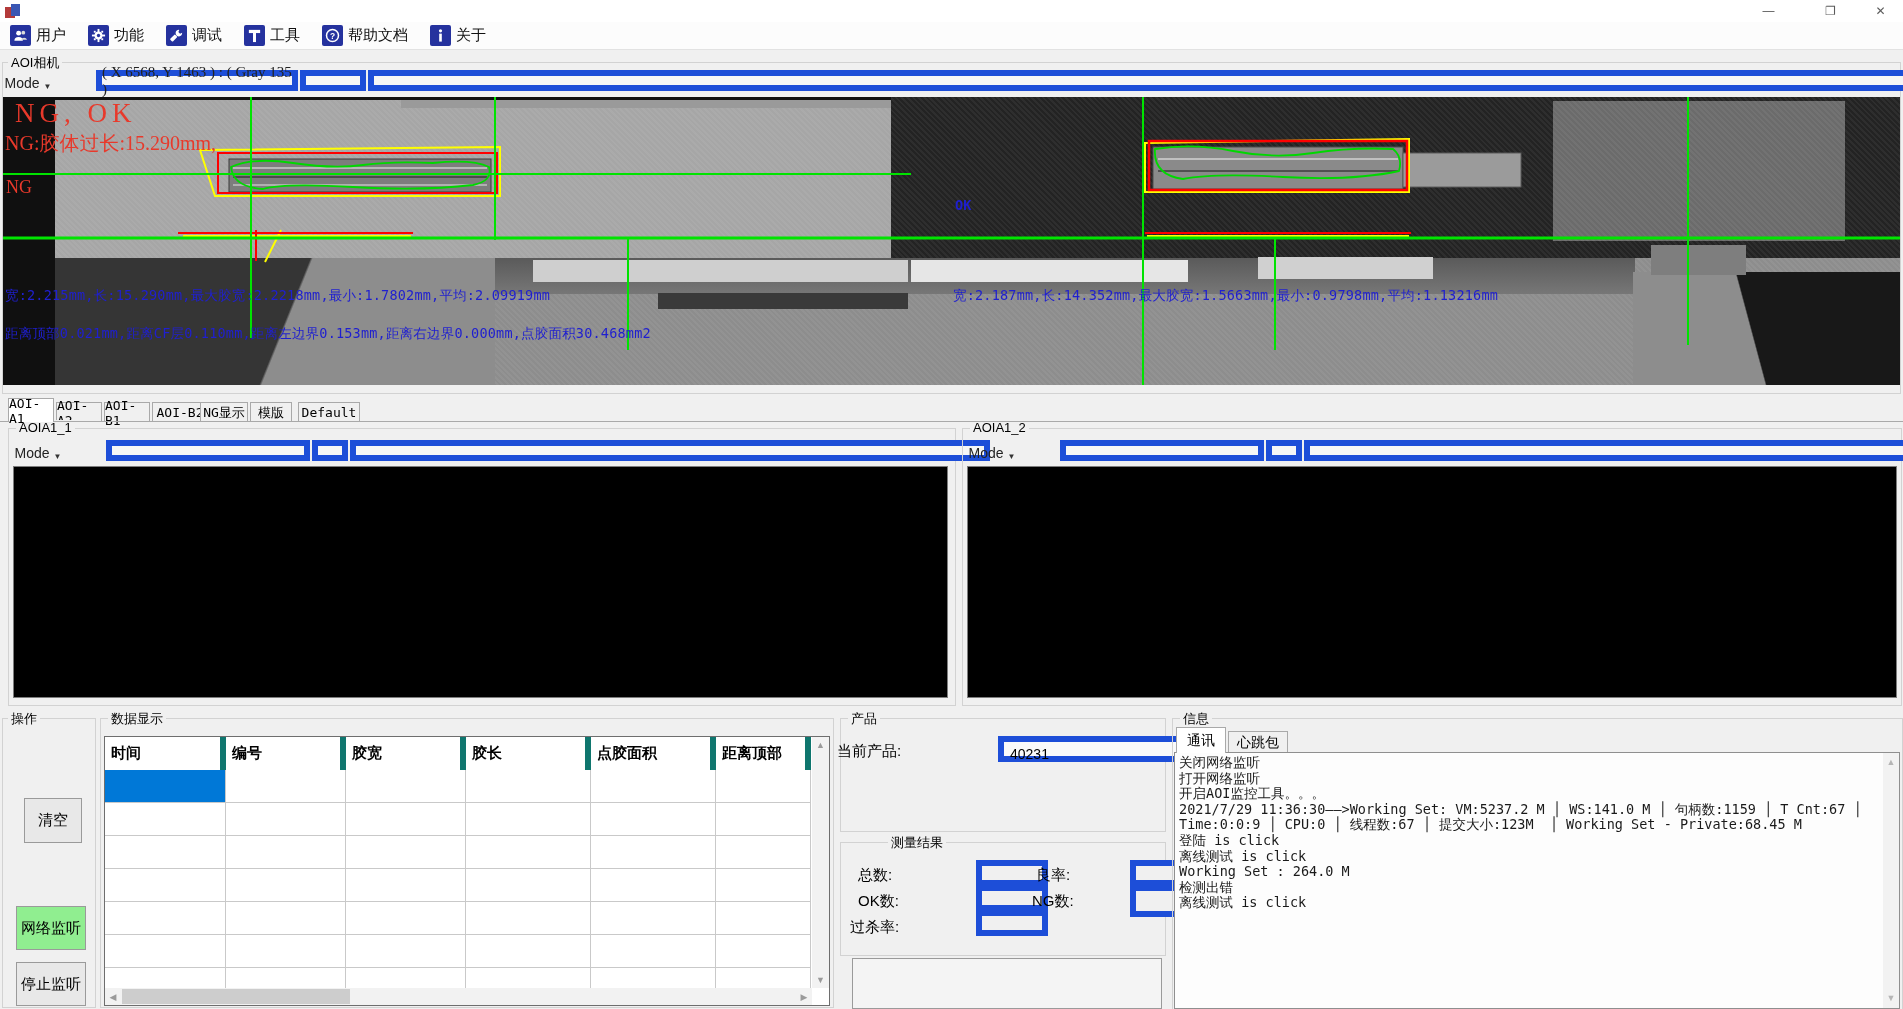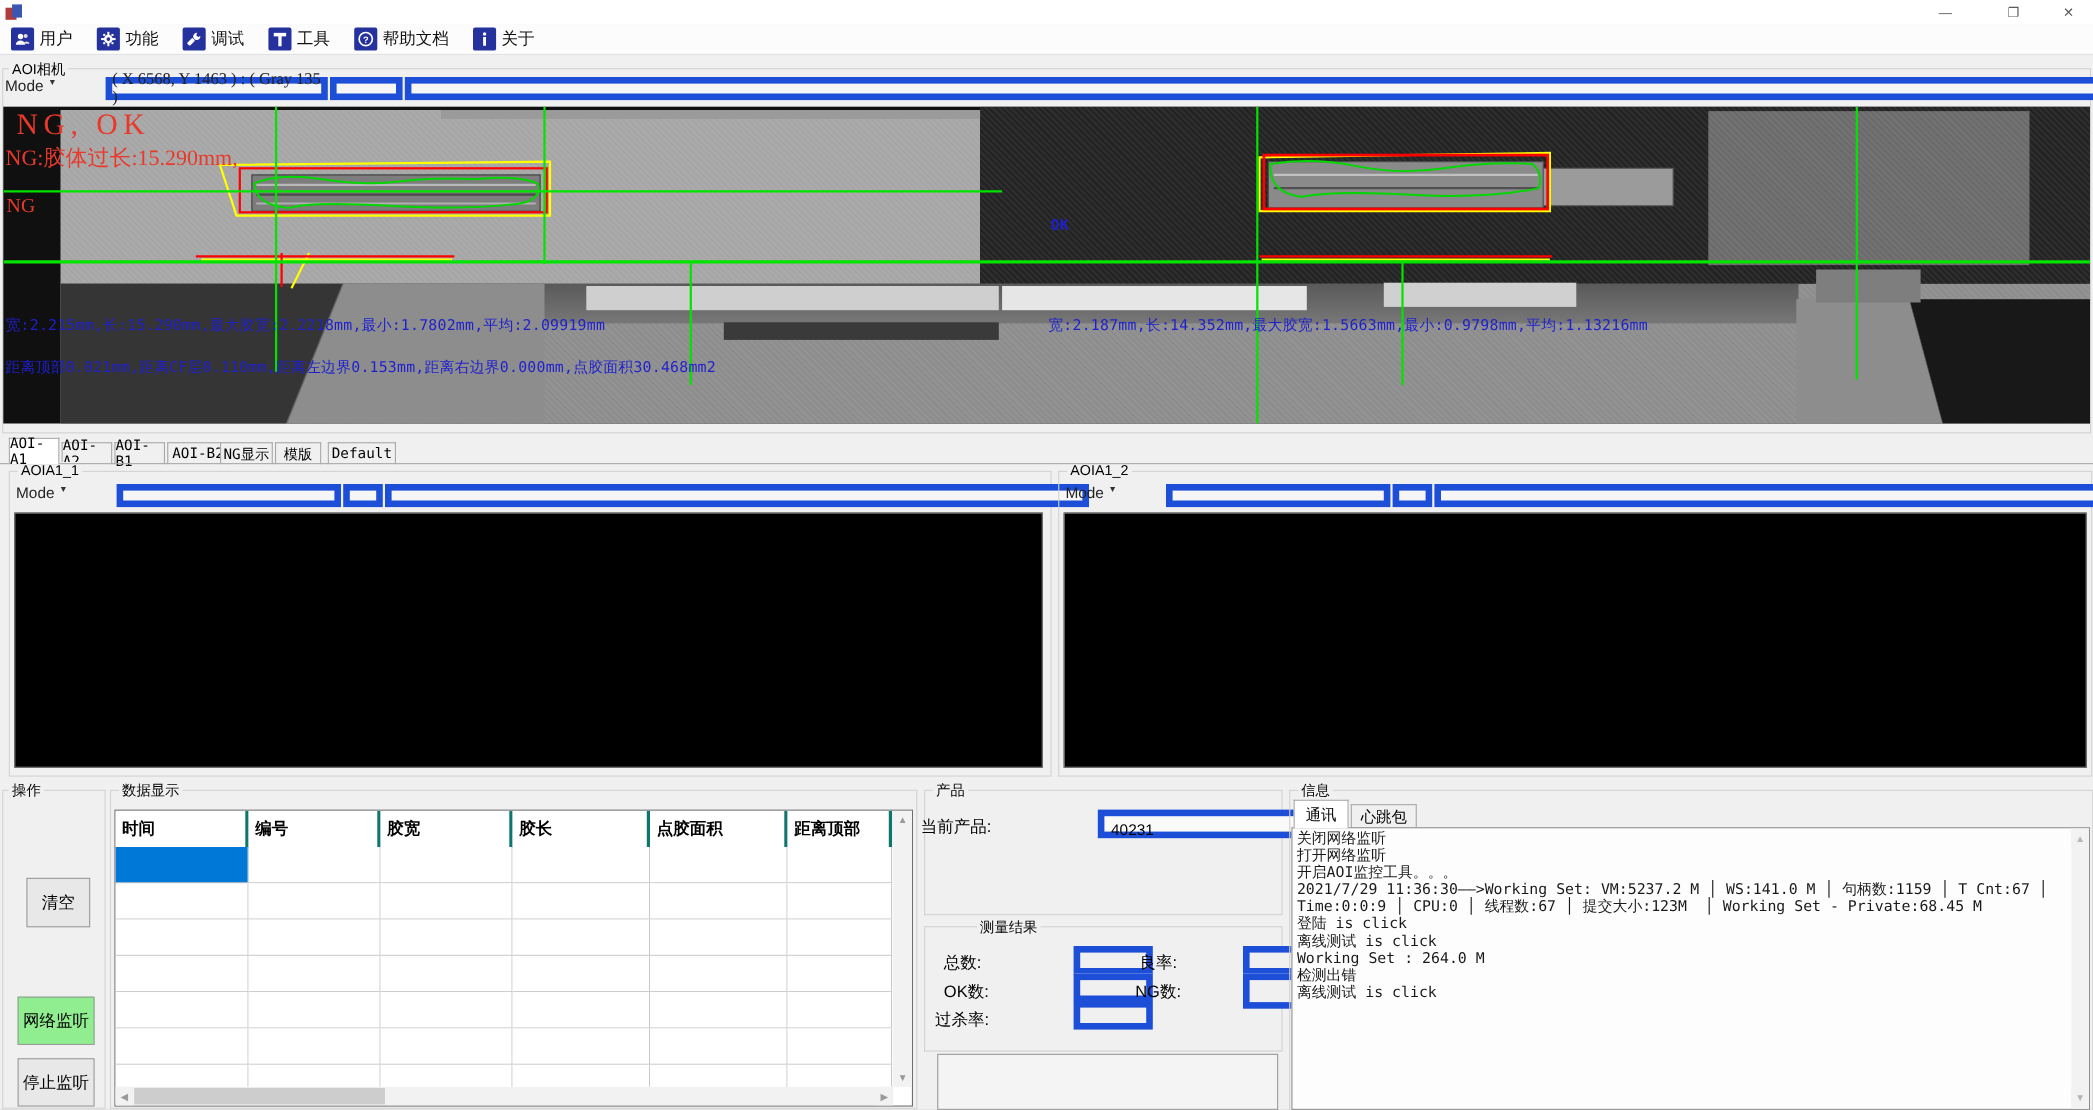--- a/index.html
+++ b/index.html
@@ -17,42 +17,42 @@
   .toolbar{left:0;top:22px;width:1903px;height:28px;background:#fcfcfc;border-bottom:1px solid #e2e2e2;display:flex;align-items:center;padding-left:8px;box-sizing:border-box;gap:18px;}
   .tb-item{display:flex;align-items:center;gap:5px;height:24px;padding:0 2px;}
   .tb-ico{width:21px;height:21px;background:#25329e;border-radius:2px;display:flex;align-items:center;justify-content:center;}
   .tb-ico svg{display:block;}
   .tb-label{font-size:15px;color:#111;}
   
   .groupbox{border:1px solid #d2d2d2;}
   .grouplabel{font-size:13px;background:#f0f0f0;padding:0 3px;white-space:nowrap;color:#000;}
   
   .field{background:#f6f6f6;border:6px solid #1d4ed8;box-sizing:border-box;margin-left:44px;}
-  .modebtn{display:flex;align-items:flex-start;justify-content:center;gap:4px;font-size:14px;color:#222;}
+  .modebtn{display:flex;align-items:flex-end;justify-content:center;gap:4px;font-size:14px;color:#222;}
   .modebtn .arr{font-size:8px;color:#333;}
   .coords{display:flex;align-items:center;justify-content:center;font-family:"Liberation Serif",serif;font-size:15px;color:#222;}
   
   .cam{left:3px;top:97px;width:1897px;height:288px;background:#101010;overflow:hidden;}
   .cam .blk{position:absolute;}
   .grain{background-image:repeating-linear-gradient(45deg,rgba(255,255,255,.05) 0 2px,transparent 2px 4px);}
   .cam-red{position:absolute;color:#e8392b;font-family:"Liberation Serif",serif;white-space:nowrap;}
   .cam-blue{position:absolute;color:#1f1fd0;font-family:"DejaVu Sans Mono",monospace;font-size:13.5px;white-space:nowrap;letter-spacing:.2px;}
   
   .tab{position:absolute;top:402px;height:20px;border:1px solid #a9a9a9;border-bottom:none;background:#f0f0f0;
        display:flex;align-items:center;justify-content:center;font-family:"DejaVu Sans Mono",monospace;font-size:13px;box-sizing:border-box;}
   .tab.active{top:398px;height:24px;background:#ffffff;z-index:3;}
   .tabline{left:0;top:421px;width:1903px;height:1px;background:#a9a9a9;z-index:1;}
   .blackview{background:#000;border:1px solid #7d7d7d;box-sizing:border-box;}
   
   .btn{display:flex;align-items:center;justify-content:center;background:#e8e8e8;border:1px solid #9a9a9a;box-sizing:border-box;font-size:15px;}
   .btn.green{background:#90ee90;}
   
   .tblwrap{left:104px;top:736px;width:726px;height:270px;border:1px solid #6e6e6e;background:#fff;box-sizing:border-box;overflow:hidden;}
   .thead{position:absolute;left:0;top:0;height:33px;display:flex;border-bottom:1px solid #8f8f8f;}
-  .th{display:flex;align-items:center;padding-left:6px;font-weight:bold;font-size:15px;border-right:3px solid #0f766e;box-sizing:border-box;background:#fff;}
+  .th{display:flex;align-items:center;padding-left:6px;font-weight:bold;font-size:15px;border-right:6px solid #0f766e;box-sizing:border-box;background:#fff;}
   .tbody{position:absolute;left:0;top:33px;}
   .tr{display:flex;height:33px;}
   .td{border-right:1px solid #c9c9c9;border-bottom:1px solid #c9c9c9;box-sizing:border-box;background:#fff;}
   .scr{background:#f2f2f2;}
   .scr-arr{position:absolute;display:flex;align-items:center;justify-content:center;color:#9a9a9a;font-size:9px;background:#f2f2f2;}
   .scr-thumb{position:absolute;background:#cdcdcd;}
   
   .itab{position:absolute;height:22px;border:1px solid #a9a9a9;border-bottom:none;background:#f0f0f0;display:flex;align-items:center;justify-content:center;font-size:14px;box-sizing:border-box;}
   .itab.active{background:#fff;z-index:3;height:26px;}
   .logarea{left:1174px;top:752px;width:726px;height:257px;background:#fdfdfd;border:1px solid #8f8f8f;box-sizing:border-box;overflow:hidden;z-index:2;}

